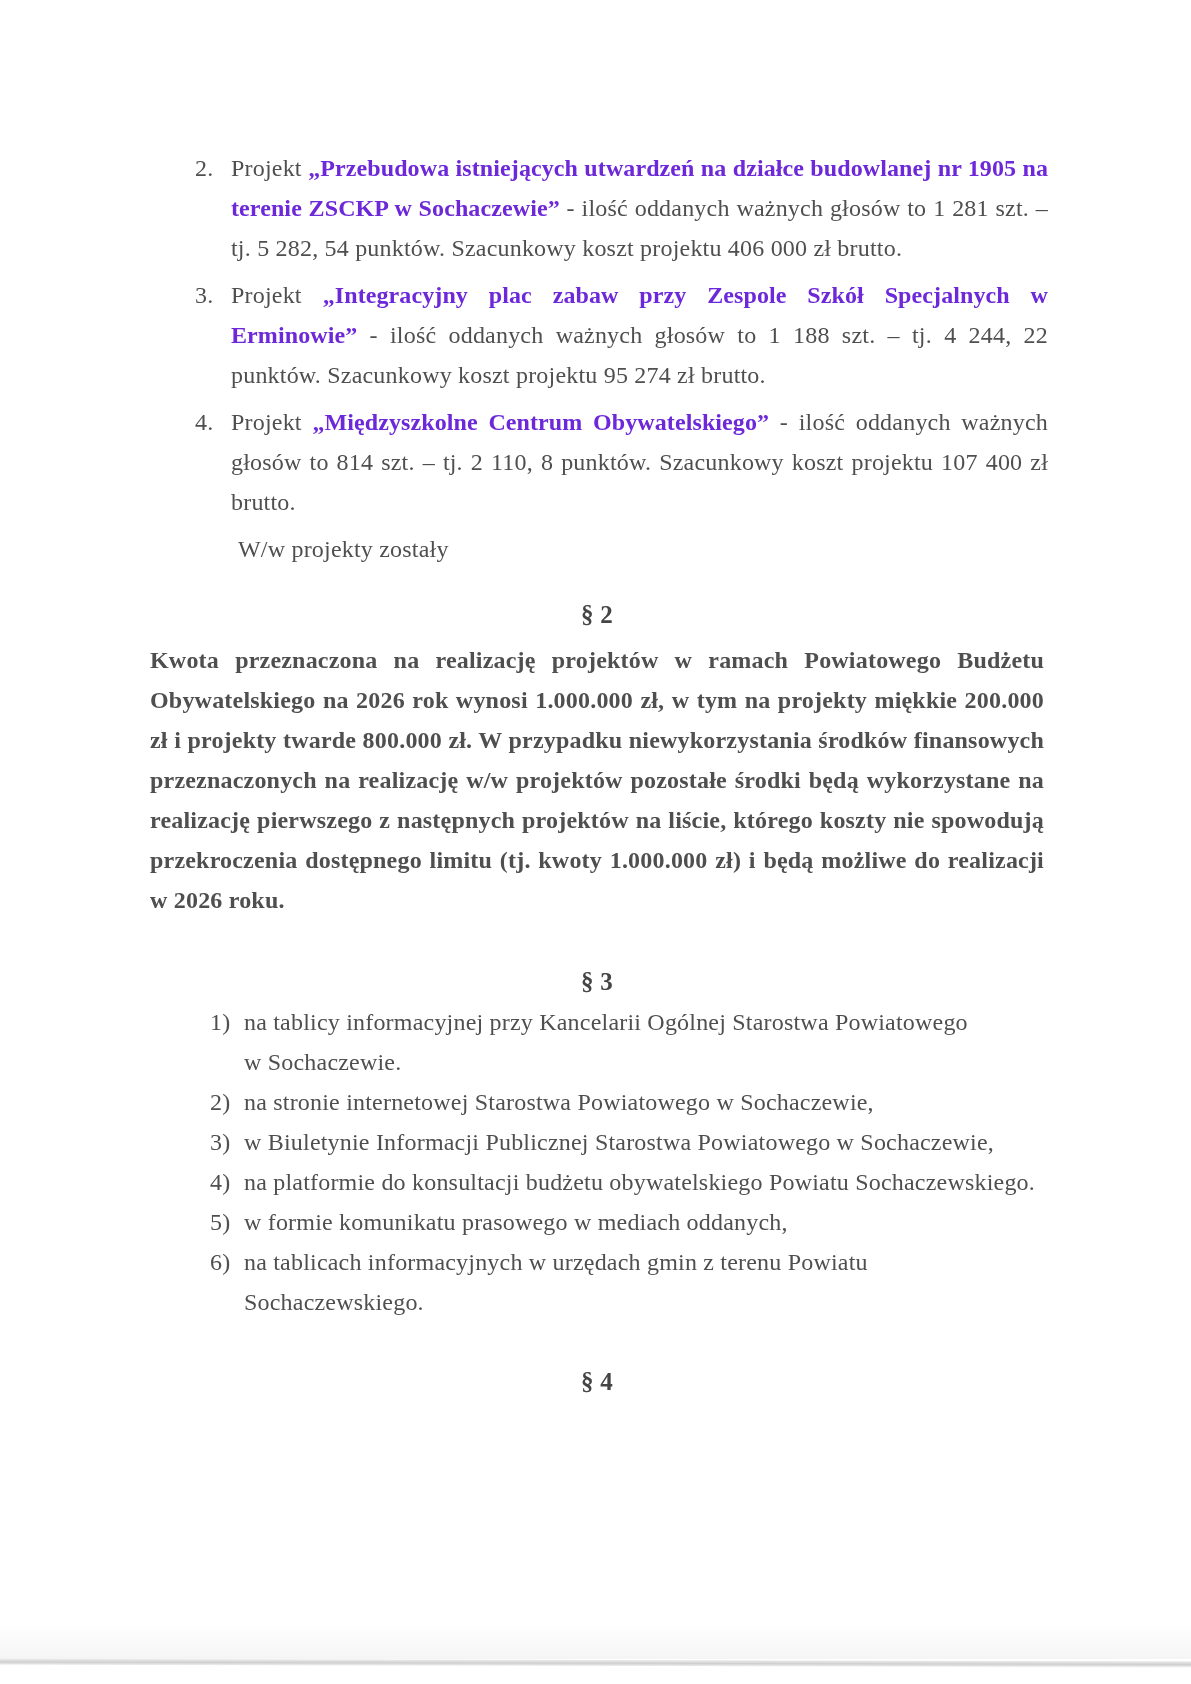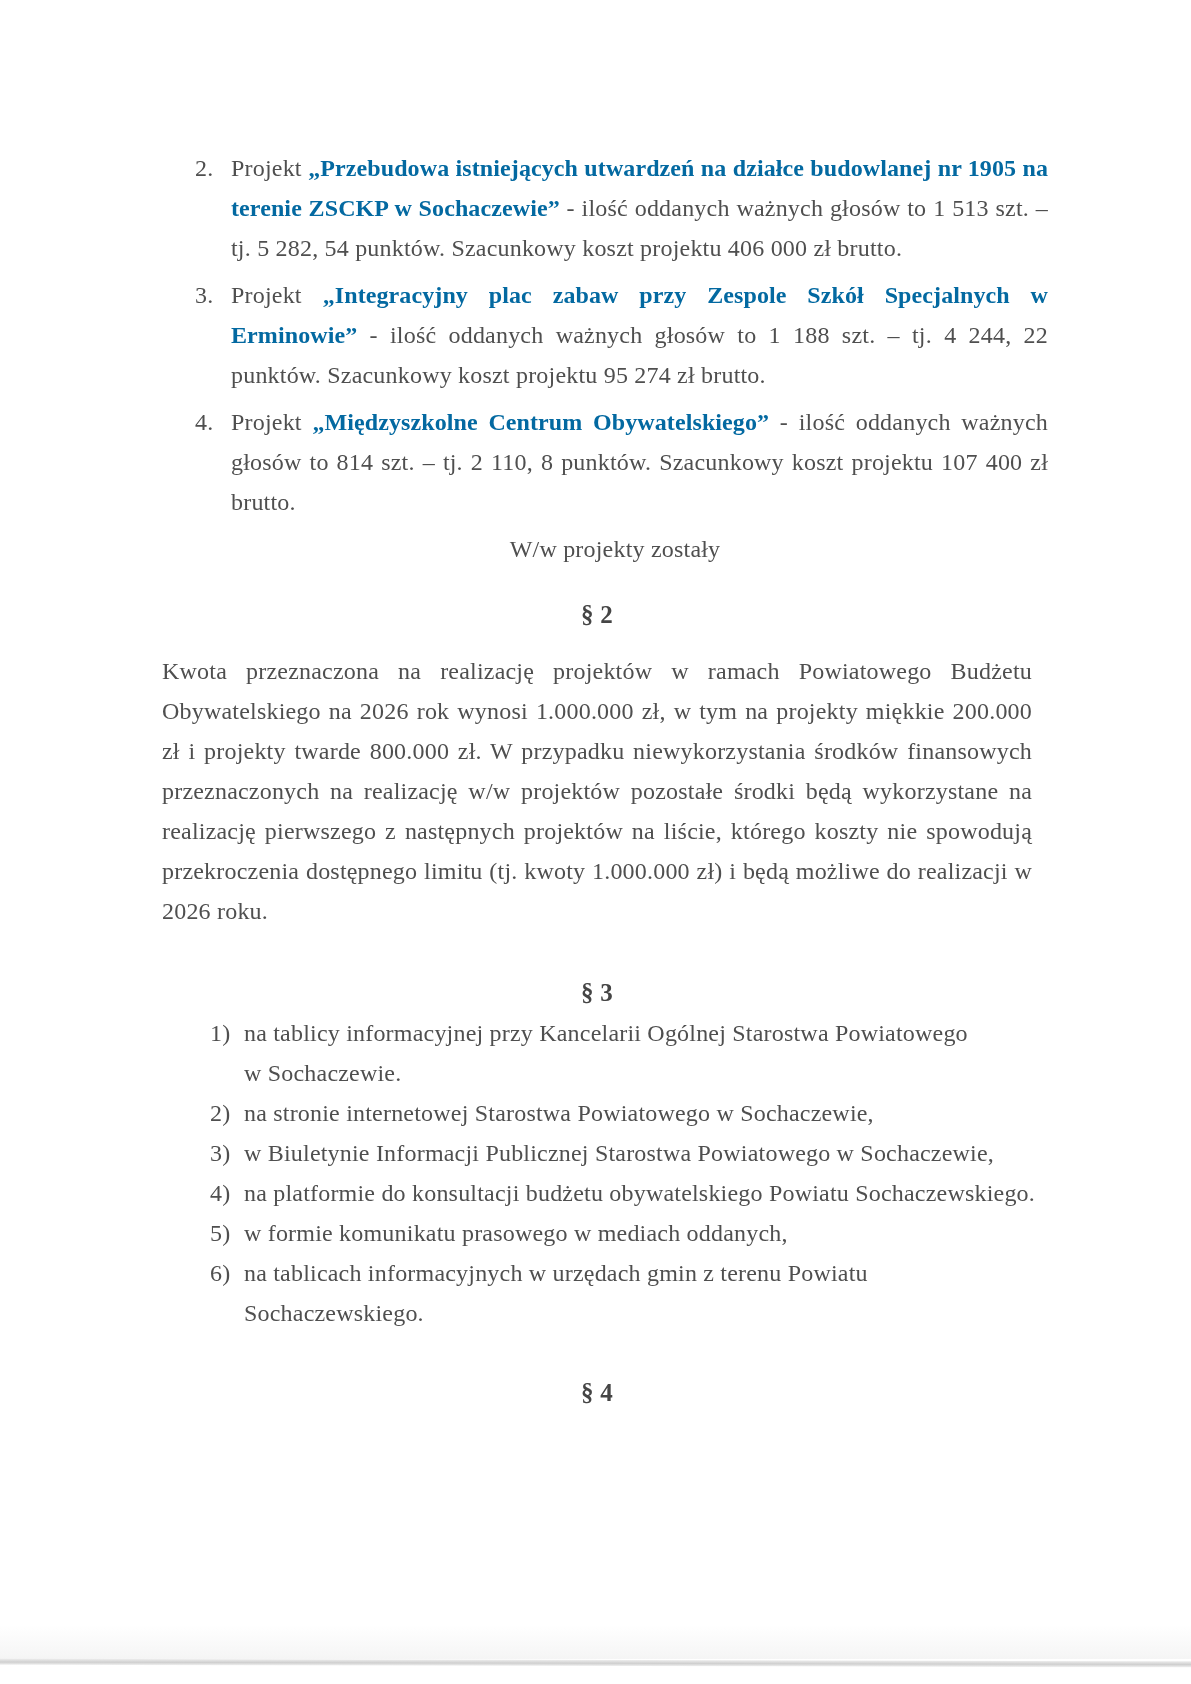--- a/index.html
+++ b/index.html
@@ -37,42 +37,42 @@
   }
   .project .num {
     flex: 0 0 36px;
   }
   .project .ptext {
     flex: 1;
     text-align: justify;
   }
   b, .bold {
     font-weight: bold;
-    color: #0369a1;
+    color: #6d28d9;
     letter-spacing: 0.1px;
   }
   .pfooter {
-    margin-left: 36px;
-    text-align: center;
+    margin-left: 92px;
   }
   
   .sec-heading {
     font-size: 25px;
     font-weight: bold;
     color: #454545;
     text-align: center;
     margin: 0;
     line-height: 40px;
   }
   .h2 { margin-top: 26px; margin-bottom: 5px; }
   .h3 { margin-top: 42px; margin-bottom: 0; }
   .h4 { margin-top: 40px; margin-bottom: 0; }
   .para {
-    margin: 16px;
+    margin: 4px;
     text-align: justify;
+    font-weight: bold;
   }
   
   .s3list {
     margin-left: 64px;
   }
   .s3item {
     display: flex;
   }
   .s3item .num {
     flex: 0 0 34px;
@@ -102,21 +102,21 @@
   }
 </style>
 </head>
 <body>
 
 <div class="page">
 
   <div class="projects">
     <div class="project">
       <span class="num">2.</span>
-      <span class="ptext"><span>Projekt </span><b>„Przebudowa istniejących utwardzeń na działce budowlanej nr 1905 na terenie ZSCKP w Sochaczewie”</b><span> - ilość oddanych ważnych głosów to 1 513 szt. – tj. 5 282, 54 punktów. Szacunkowy koszt projektu 406 000 zł brutto.</span></span>
+      <span class="ptext"><span>Projekt </span><b>„Przebudowa istniejących utwardzeń na działce budowlanej nr 1905 na terenie ZSCKP w Sochaczewie”</b><span> - ilość oddanych ważnych głosów to 1 281 szt. – tj. 5 282, 54 punktów. Szacunkowy koszt projektu 406 000 zł brutto.</span></span>
     </div>
     <div class="project">
       <span class="num">3.</span>
       <span class="ptext"><span>Projekt </span><b>„Integracyjny plac zabaw przy Zespole Szkół Specjalnych w Erminowie”</b><span> - ilość oddanych ważnych głosów to 1 188 szt. – tj. 4 244, 22 punktów. Szacunkowy koszt projektu 95 274 zł brutto.</span></span>
     </div>
     <div class="project">
       <span class="num">4.</span>
       <span class="ptext"><span>Projekt </span><b>„Międzyszkolne Centrum Obywatelskiego”</b><span> - ilość oddanych ważnych głosów to 814 szt. – tj. 2 110, 8 punktów. Szacunkowy koszt projektu 107 400 zł brutto.</span></span>
     </div>
   </div>

